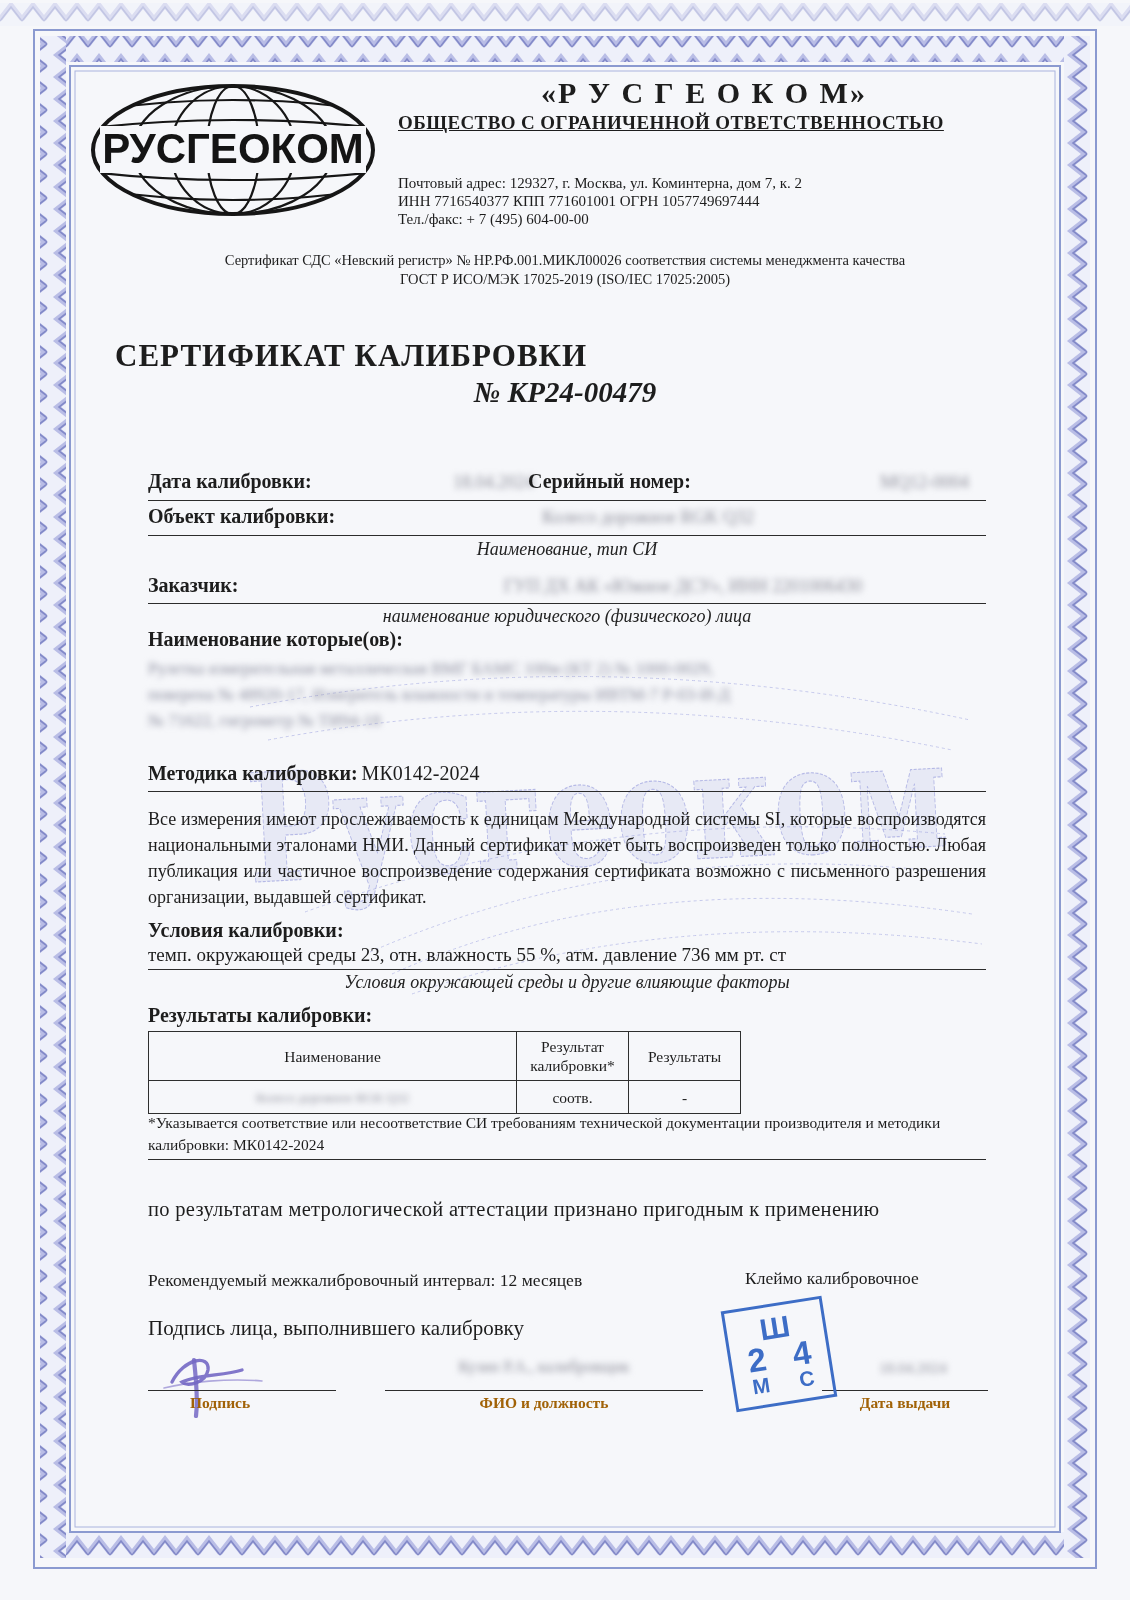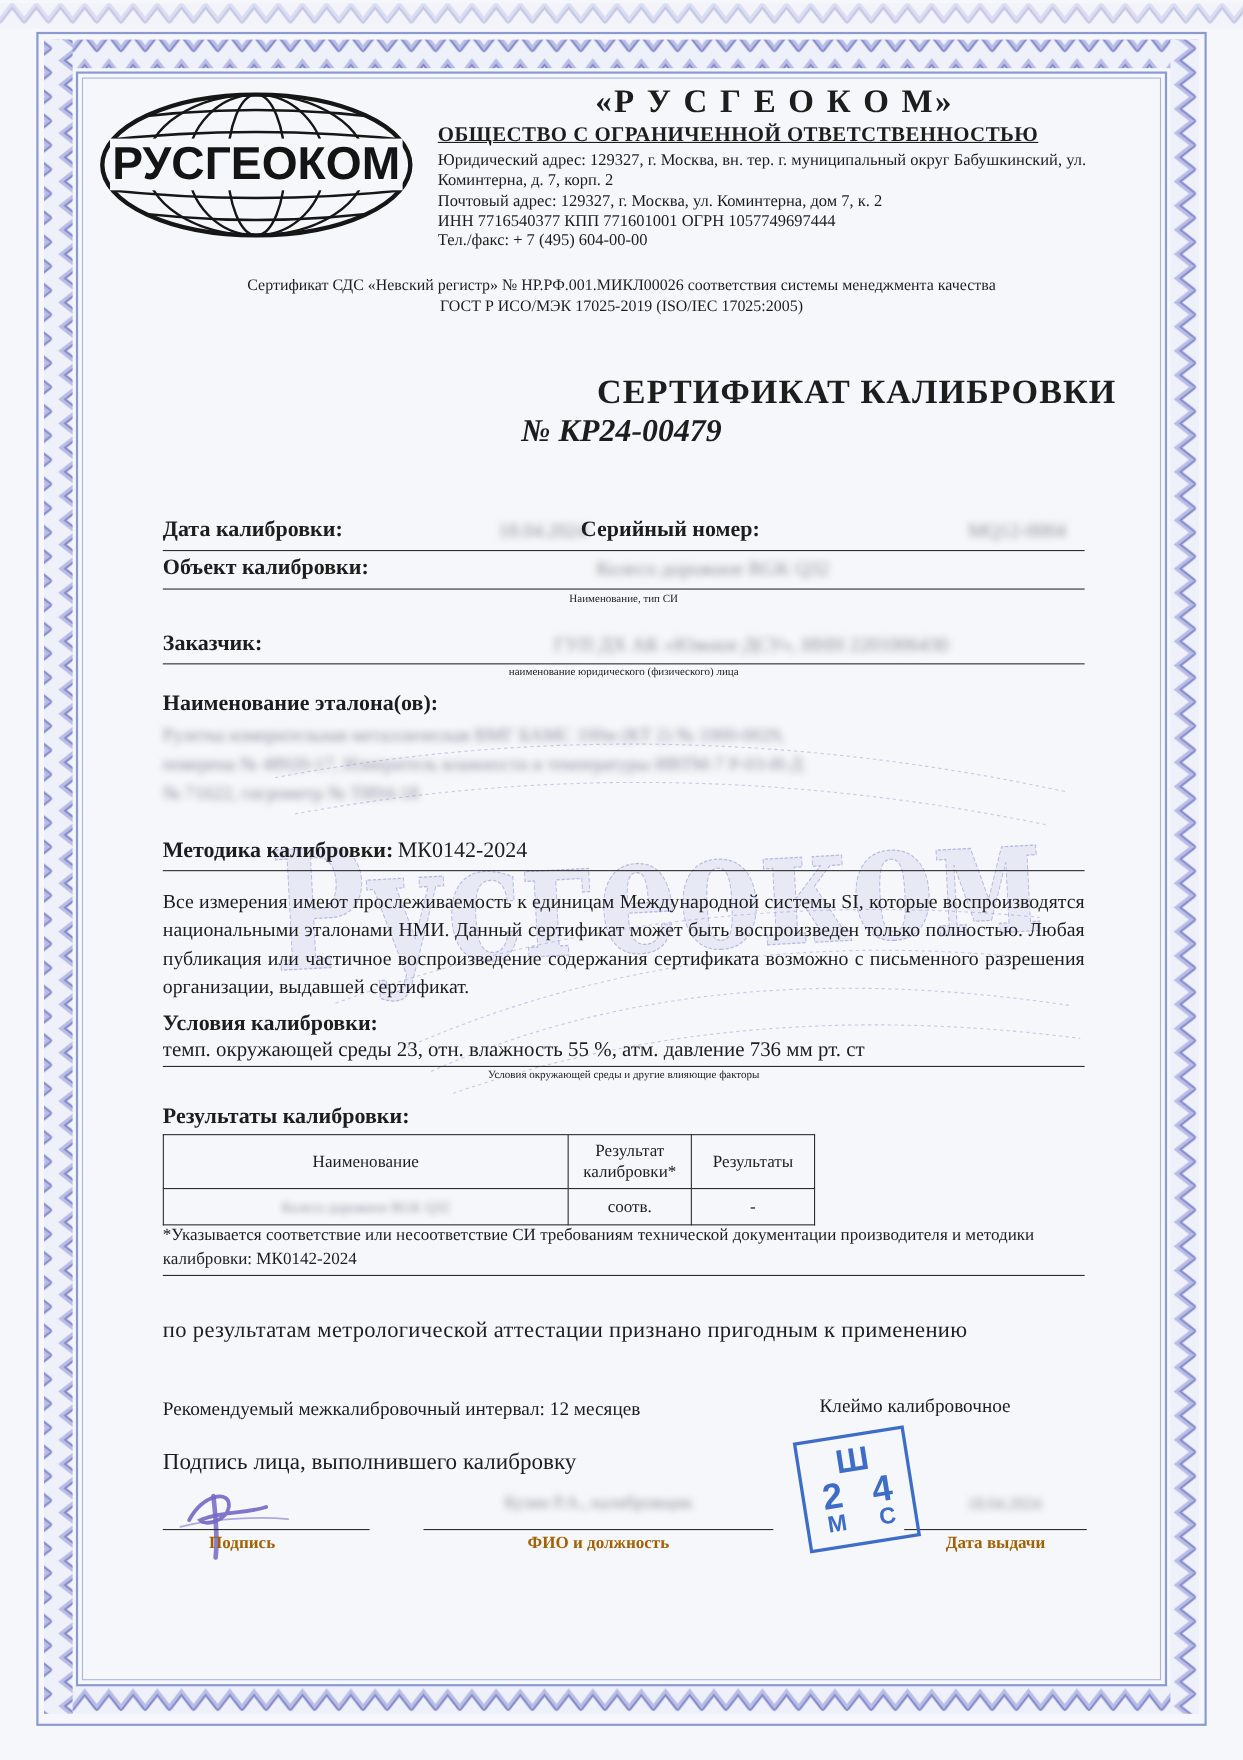--- a/index.html
+++ b/index.html
@@ -5,29 +5,29 @@
   html,body{margin:0;padding:0;background:#e9eaee;}
   .page{
     position:relative; width:1130px; height:1600px; margin:0 auto;
     background:#f6f7fa; overflow:hidden;
     font-family:"Liberation Serif","DejaVu Serif",serif; color:#1d1d1d;
   }
   .abs{position:absolute;}
   
   .lbl{font-weight:bold; font-size:20px; white-space:nowrap;}
   .val-blur{filter:blur(3.3px); color:#8f909c; font-size:18px; white-space:nowrap;}
-  .cap{font-size:10px; text-align:center; color:#222;}
+  .cap{font-size:18px; text-align:center; color:#222;font-style:italic;}
   .cap-b{font-size:15.5px; font-weight:bold; color:#a16207;}
   .rule{border-bottom:1.6px solid #2c2c2c;}
   
   .company-name{font-size:30px; font-weight:bold; letter-spacing:2px; text-align:center; white-space:nowrap;}
   .company-type{font-size:19px; font-weight:bold; text-decoration:underline; letter-spacing:.4px; white-space:nowrap;}
   .addr{font-size:15px; line-height:18px; color:#1c1c1c;}
   .accr{font-size:14.5px; line-height:18px; text-align:center;}
-  .title1{font-size:31px; font-weight:bold; letter-spacing:1px; text-align:right; white-space:nowrap;}
+  .title1{font-size:31px; font-weight:bold; letter-spacing:1px; text-align:left; white-space:nowrap;}
   .title2{font-size:29px; font-weight:bold; text-align:center; white-space:nowrap;font-style:italic;}
   
   .para{font-size:18px; line-height:26px; text-align:justify;}
   .blur-par{filter:blur(3.4px); color:#8d8fa0; font-size:17px; line-height:26px; text-align:justify;}
   
   table.res{border-collapse:collapse; table-layout:fixed; width:592px;}
   table.res th, table.res td{
     border:1.6px solid #2e2e2e; text-align:center; vertical-align:middle;
     font-weight:normal; font-size:15.5px; line-height:19px; padding:2px 4px;
   }
@@ -103,21 +103,20 @@
       <path d="M2,46 Q145,30 288,46"></path>
       <path d="M2,90 Q145,106 288,90"></path>
       <path d="M10,108 Q145,128 280,108"></path>
     </g>
     <rect x="12" y="44" width="266" height="47" fill="#f6f7fa"></rect>
     <text x="145" y="81" text-anchor="middle" font-family="Liberation Sans, DejaVu Sans, sans-serif" font-weight="bold" font-size="42" letter-spacing="0" fill="#141414">РУСГЕОКОМ</text>
   </svg>
 
   <div class="abs company-name" style="left:398px;top:76px;width:612px">«Р У С Г Е О К О М»</div>
   <div class="abs company-type" style="left:398px;top:112px">ОБЩЕСТВО С ОГРАНИЧЕННОЙ ОТВЕТСТВЕННОСТЬЮ</div>
-  <div class="abs addr" style="left:398px;top:137px;width:618px">Юридический адрес: 129327, г. Москва, вн. тер. г. муниципальный округ Бабушкинский, ул. Коминтерна, д. 7, корп. 2</div>
   <div class="abs addr" style="left:398px;top:174px;width:618px">Почтовый адрес: 129327, г. Москва, ул. Коминтерна, дом 7, к. 2</div>
   <div class="abs addr" style="left:398px;top:192px;width:618px">ИНН 7716540377 КПП 771601001 ОГРН 1057749697444</div>
   <div class="abs addr" style="left:398px;top:210px;width:618px">Тел./факс: + 7 (495) 604-00-00</div>
 
   <div class="abs accr" style="left:115px;top:251px;width:900px">Сертификат СДС «Невский регистр» № НР.РФ.001.МИКЛ00026 соответствия системы менеджмента качества</div>
   <div class="abs accr" style="left:115px;top:270px;width:900px">ГОСТ Р ИСО/МЭК 17025-2019 (ISO/IEC 17025:2005)</div>
 
   <div class="abs title1" style="left:115px;top:338px;width:900px">СЕРТИФИКАТ КАЛИБРОВКИ</div>
   <div class="abs title2" style="left:115px;top:376px;width:900px">№ КР24-00479</div>
 
@@ -133,21 +132,21 @@
     <span class="abs val-blur center" style="left:340px;top:4px;width:320px">Колесо дорожное RGK Q32</span>
   </div>
   <div class="abs cap" style="left:148px;top:539px;width:838px">Наименование, тип СИ</div>
 
   <div class="abs rule" style="left:148px;top:572px;width:838px;height:31px">
     <span class="abs lbl" style="left:0;top:2px">Заказчик:</span>
     <span class="abs val-blur center" style="left:310px;top:4px;width:450px">ГУП ДХ АК «Южное ДСУ», ИНН 2201006430</span>
   </div>
   <div class="abs cap" style="left:148px;top:606px;width:838px">наименование юридического (физического) лица</div>
 
-  <div class="abs lbl" style="left:148px;top:628px">Наименование эталона(ов):</div>
+  <div class="abs lbl" style="left:148px;top:628px">Наименование которые(ов):</div>
   <div class="abs" style="left:148px;top:656px;width:838px">
     <div class="blur-par">Рулетка измерительная металлическая ВМГ БАМС 100м (КТ 2) № 1000-0029,</div>
     <div class="blur-par">поверена № 48920-17, Измеритель влажности и температуры ИВТМ-7 Р-03-И-Д</div>
     <div class="blur-par" style="text-align:left">№ 71622, гигрометр № ТИ94-18</div>
   </div>
 
   <div class="abs rule" style="left:148px;top:762px;width:838px;height:29px">
     <span class="lbl">Методика калибровки:</span>
     <span style="font-size:20px">МК0142-2024</span>
   </div>

